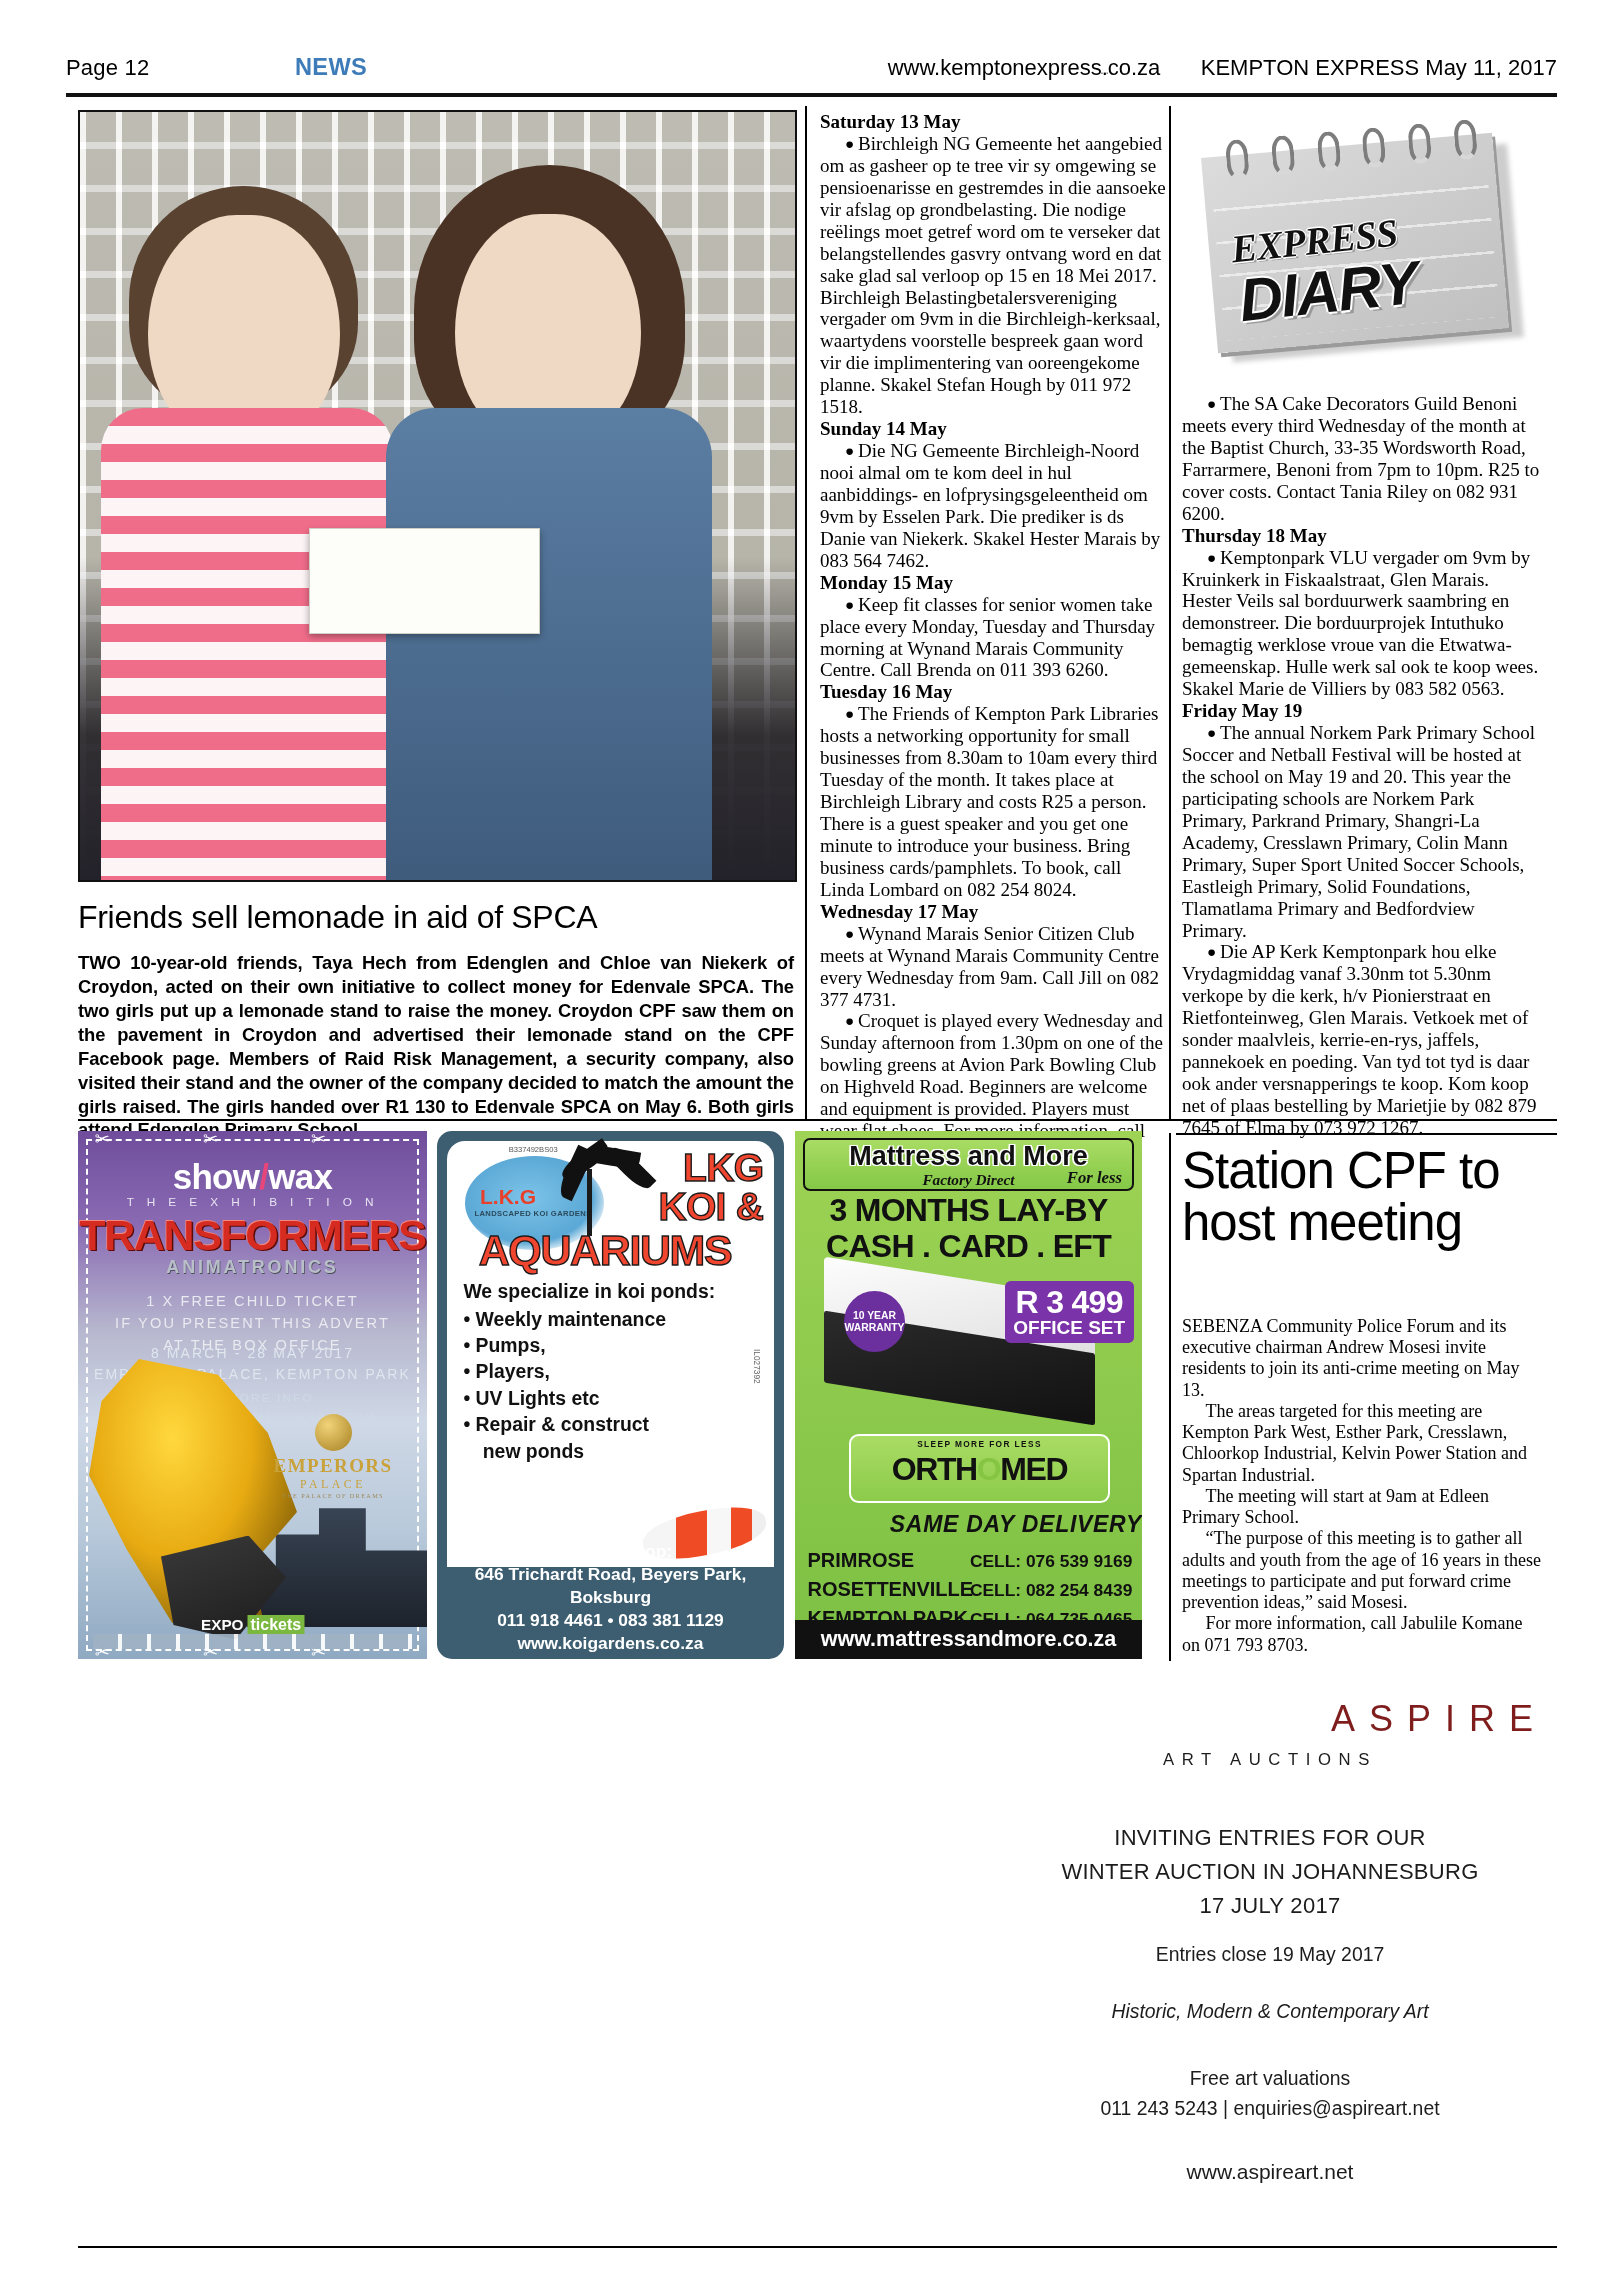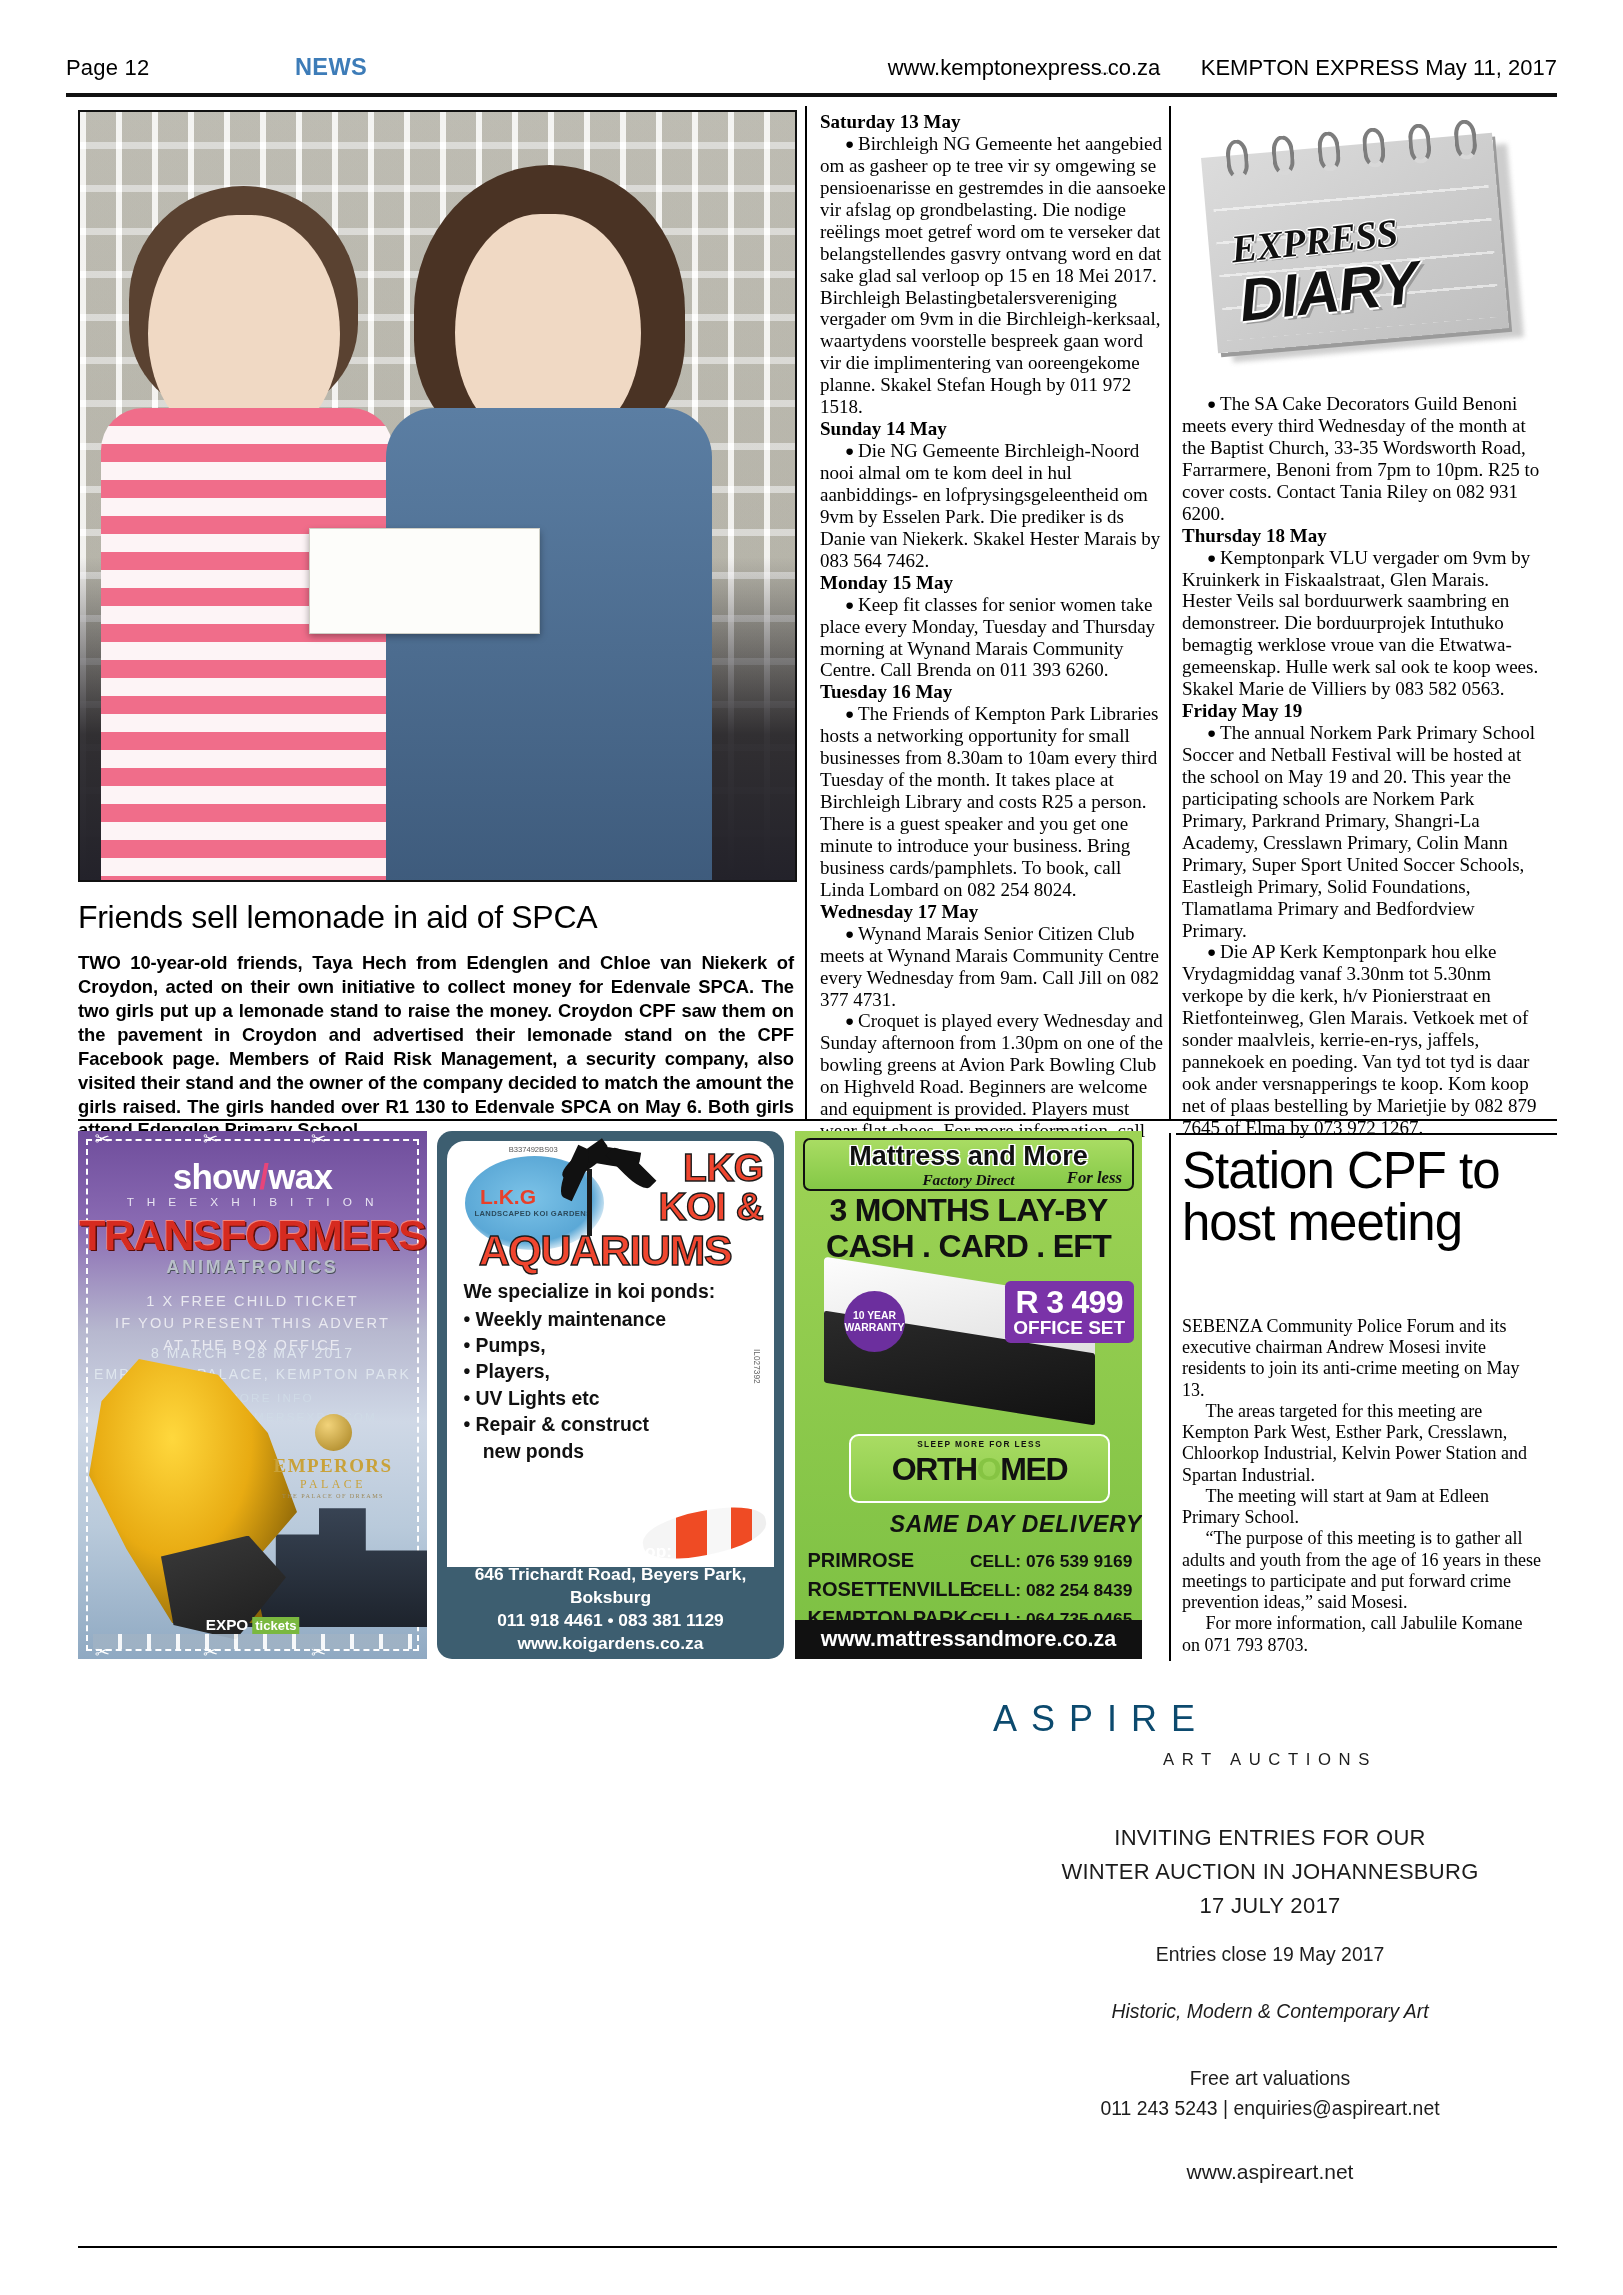--- a/index.html
+++ b/index.html
@@ -144,21 +144,21 @@
     clip-path:polygon(0 60%,16% 60%,16% 30%,40% 30%,40% 10%,66% 10%,66% 42%,100% 42%,100% 100%,0 100%); }
   .tf-emp  { position:absolute; right:28px; bottom:160px; width:132px; text-align:center;
     font-family:"Liberation Serif", serif; color:#c9a23a; }
   .tf-emp .coin { width:37px;height:37px;border-radius:50%;margin:0 auto 4.2px;
     background:radial-gradient(circle at 35% 30%,#f2d37a,#a5801f); }
   .tf-emp .n1 { font-size:19px; font-weight:bold; letter-spacing:1.4px; }
   .tf-emp .n2 { font-size:11.8px; letter-spacing:3.5px; }
   .tf-emp .n3 { font-size:6.2px; letter-spacing:1.4px; color:#9d8a5c; }
   .tf-expo { position:absolute; left:50%; transform:translateX(-50%); bottom:25px;
     font-family:"Liberation Sans", sans-serif; font-weight:bold; font-size:15.3px; color:#fff; }
-  .tf-expo .tk { background:#7ab83f; color:#fff; font-size:13px; padding:0.7px 2.8px; margin-left:4.2px;}
+  .tf-expo .tk { background:#7ab83f; color:#fff; font-size:16px; padding:0.7px 2.8px; margin-left:4.2px;}
   .tf-logos{ position:absolute; left:15.3px; right:15.3px; bottom:9.7px; height:15.3px;
     background:repeating-linear-gradient(90deg,#9fb2c4 0 25px,#ffffff 25px 29px); opacity:.92;}
 
   
   #ad-koi { left:437px; top:1131px; width:347px; height:528px; background:#3d5e70;border-radius:15px; }
   .koi-inner { position:absolute; left:9.7px; top:9.7px; right:9.7px; bottom:92px; background:#fff; border-radius:18px 18px 0 0;}
   .koi-code { position:absolute; left:62px; top:4.2px; font-family:"Liberation Sans", sans-serif; font-size:7.6px; color:#555;}
   .koi-logo { position:absolute; left:18px; top:15.3px; width:139px; height:94px;
     background:radial-gradient(ellipse at 45% 45%, #7cc3e8 0%, #5ba8d6 60%, #ffffff 78%); border-radius:50%; }
   .koi-logo .lk { position:absolute; left:15.3px; top:29px; font-family:"Liberation Sans", sans-serif;
@@ -250,22 +250,22 @@
   .pt-tree::after{content:"";position:absolute;left:-19.4px;top:-21px;width:46px;height:30.5px;border-radius:50%;background:#4d4535;}
   .pt-cap   { position:absolute; left:229px; top:25px; right:25px;
     background:rgba(250,250,248,.82); padding:9.7px 15.3px 11px;
     font-family:"Liberation Sans", sans-serif; color:#2b2b2b; }
   .pt-cap .l1 { text-align:right; font-size:19px; }
   .pt-cap .l1 em { font-family:"Liberation Serif", serif; font-style:italic; }
   .pt-cap .l2 { font-size:21px; margin-top:4.2px; }
 
   
   #aspire { position:absolute; left:993px; top:1674px; width:554px; height:569px; background:#fff; }
-  .asp-brand { position:absolute; left:0; right:0; top:23.6px; text-align:left;
-    font-family:"Liberation Sans", sans-serif; font-size:36px; letter-spacing:14px; color:#0c4a6e;
+  .asp-brand { position:absolute; left:0; right:0; top:23.6px; text-align:right;
+    font-family:"Liberation Sans", sans-serif; font-size:36px; letter-spacing:14px; color:#7f1d1d;
     font-weight:300; }
   .asp-sub   { position:absolute; left:0; right:0; top:76px; text-align:center;
     font-family:"Liberation Sans", sans-serif; font-size:16.7px; letter-spacing:7.6px; color:#1c1c1c; }
   .asp-l1    { position:absolute; left:0; right:0; top:147px; text-align:center;
     font-family:"Liberation Sans", sans-serif; font-size:22px; letter-spacing:0.3px; color:#1c1c1c; line-height:1.55;}
   .asp-close { position:absolute; left:0; right:0; top:269px; text-align:center;
     font-family:"Liberation Sans", sans-serif; font-size:19.4px; color:#1c1c1c;}
   .asp-genre { position:absolute; left:0; right:0; top:326px; text-align:center;
     font-family:"Liberation Sans", sans-serif; font-style:italic; font-size:19.4px; color:#1c1c1c;}
   .asp-val   { position:absolute; left:0; right:0; top:389px; text-align:center;

